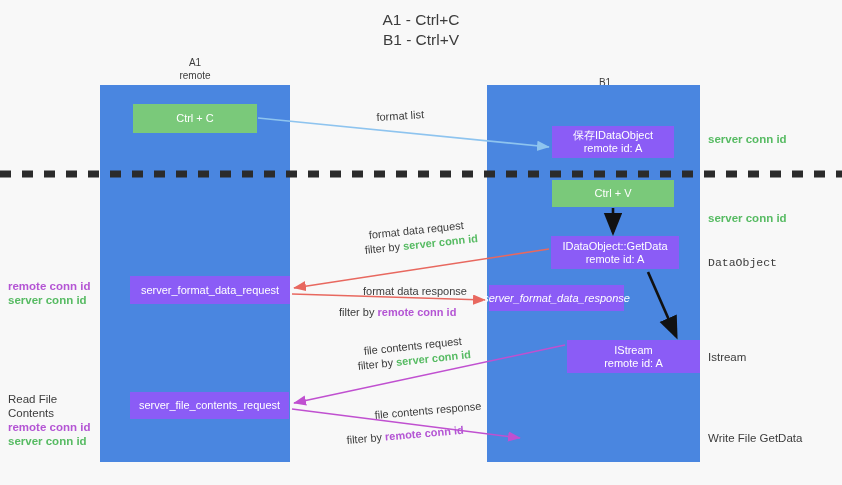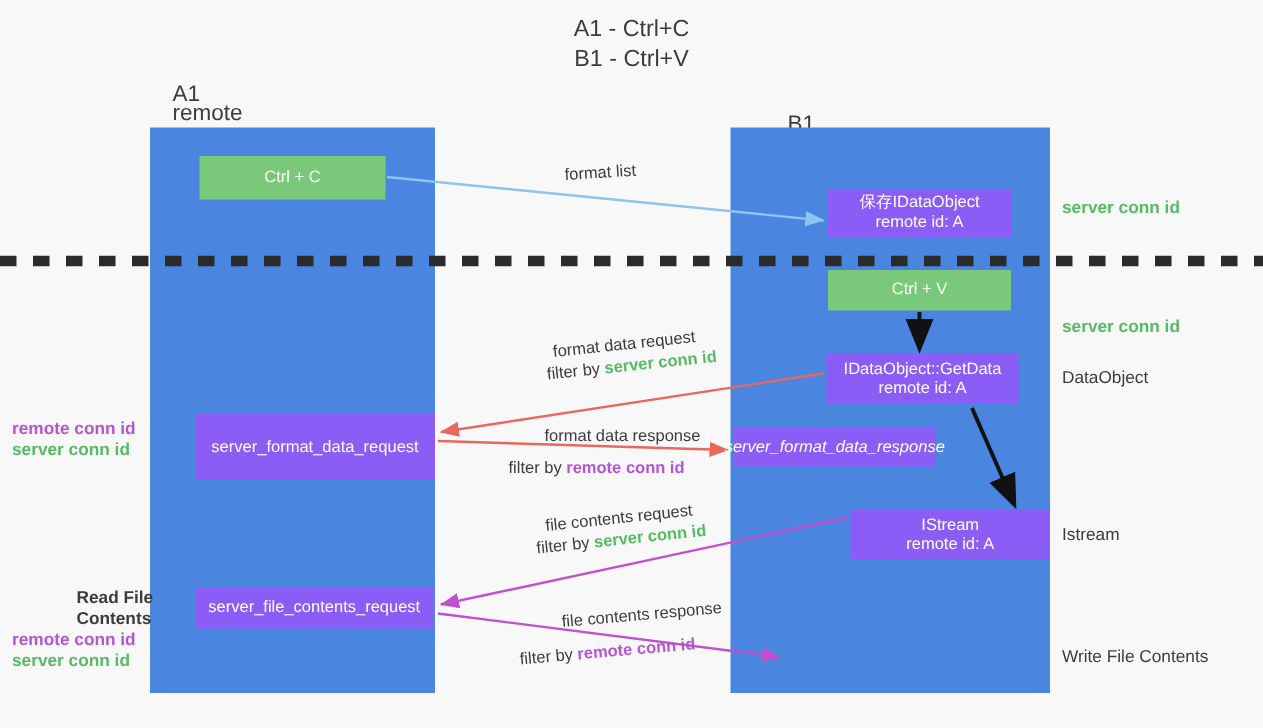--- a/index.html
+++ b/index.html
@@ -16,21 +16,21 @@
 
   
   #title{
     left:0;top:10px;width:842px;text-align:center;
     font-size:15.5px;color:#3c3c3c;line-height:20px;
     white-space:pre-line;
   }
 
   
   .col-head{
-    text-align:left;font-size:15px;color:#3c3c3c;line-height:13px;
+    text-align:center;font-size:10px;color:#3c3c3c;line-height:13px;
     white-space:pre-line;
   }
   #head-a1{left:115px;top:56px;width:160px;}
   #head-b1{left:525px;top:56px;width:160px;margin-top:20px;}
 
   
   .column{background:#4a86e0;}
   #col-a1{left:100px;top:85px;width:190px;height:377px;}
   #col-b1{left:487px;top:85px;width:213px;height:377px;}
 
@@ -41,40 +41,40 @@
     text-align:center;color:#ffffff;font-size:11px;line-height:13px;
     white-space:pre-line;padding:2px 4px;
   }
   .node.green{background:#7ac97a;}
   .node.orange{background:#8b5cf6;}
 
   #n-ctrlc{left:133px;top:104px;width:124px;height:29px;}
   #n-save{left:552px;top:126px;width:122px;height:32px;}
   #n-ctrlv{left:552px;top:180px;width:122px;height:27px;}
   #n-getdata{left:551px;top:236px;width:128px;height:33px;}
-  #n-fdreq{left:130px;top:276px;width:160px;height:44px;}
+  #n-fdreq{left:130px;top:276px;width:160px;height:28px;}
   #n-fdresp{left:489px;top:285px;width:135px;height:26px;font-style:italic;}
   #n-istream{left:567px;top:340px;width:133px;height:33px;}
   #n-fcreq{left:130px;top:392px;width:159px;height:27px;}
   #n-fcresp{left:524px;top:424px;width:160px;height:27px;}
 
   
   .side{position:absolute;font-size:11.5px;color:#3c3c3c;line-height:14px;}
   .side.green-t{color:#57bb63;font-weight:bold;}
   #s-conn1{left:708px;top:132px;}
   #s-conn2{left:708px;top:211px;}
-  #s-dataobject{left:708px;top:245px;}
+  #s-dataobject{left:708px;top:256px;font-family:Liberation Mono, monospace;}
   #s-istream{left:708px;top:350px;}
   #s-writefile{left:708px;top:431px;}
 
   #s-left1{left:8px;top:279px;width:92px;text-align:left;}
   #s-left1 .l1{color:#b455d4;font-weight:bold;display:block;}
   #s-left1 .l2{color:#57bb63;font-weight:bold;display:block;}
   #s-left2{left:8px;top:392px;width:96px;text-align:left;}
-  #s-left2 .l0{color:#3c3c3c;font-weight:bold;display:block;margin-left:43px;}
+  #s-left2 .l0{color:#3c3c3c;font-weight:normal;display:block;}
   #s-left2 .l1{color:#b455d4;font-weight:bold;display:block;}
   #s-left2 .l2{color:#57bb63;font-weight:bold;display:block;}
 
   
   .elabel{
     position:absolute;font-size:11px;color:#3c3c3c;line-height:15px;
     white-space:nowrap;transform-origin:0 0;
   }
   .elabel .g{color:#57bb63;font-weight:bold;}
   .elabel .p{color:#b455d4;font-weight:bold;}
@@ -152,21 +152,21 @@
   <div class="node orange" id="n-fdreq">server_format_data_request</div>
   <div class="node orange" id="n-fdresp">server_format_data_response</div>
   <div class="node orange" id="n-istream">IStream
 remote id: A</div>
   <div class="node orange" id="n-fcreq">server_file_contents_request</div>
 
   <div class="side green-t" id="s-conn1">server conn id</div>
   <div class="side green-t" id="s-conn2">server conn id</div>
   <div class="side" id="s-dataobject">DataObject</div>
   <div class="side" id="s-istream">Istream</div>
-  <div class="side" id="s-writefile">Write File Contents</div>
+  <div class="side" id="s-writefile">Write File GetData</div>
 
   <div class="side" id="s-left1">
     <span class="l1">remote conn id</span>
     <span class="l2">server conn id</span>
   </div>
 
   <div class="side" id="s-left2">
     <span class="l0">Read File Contents</span>
     <span class="l1">remote conn id</span>
     <span class="l2">server conn id</span>

